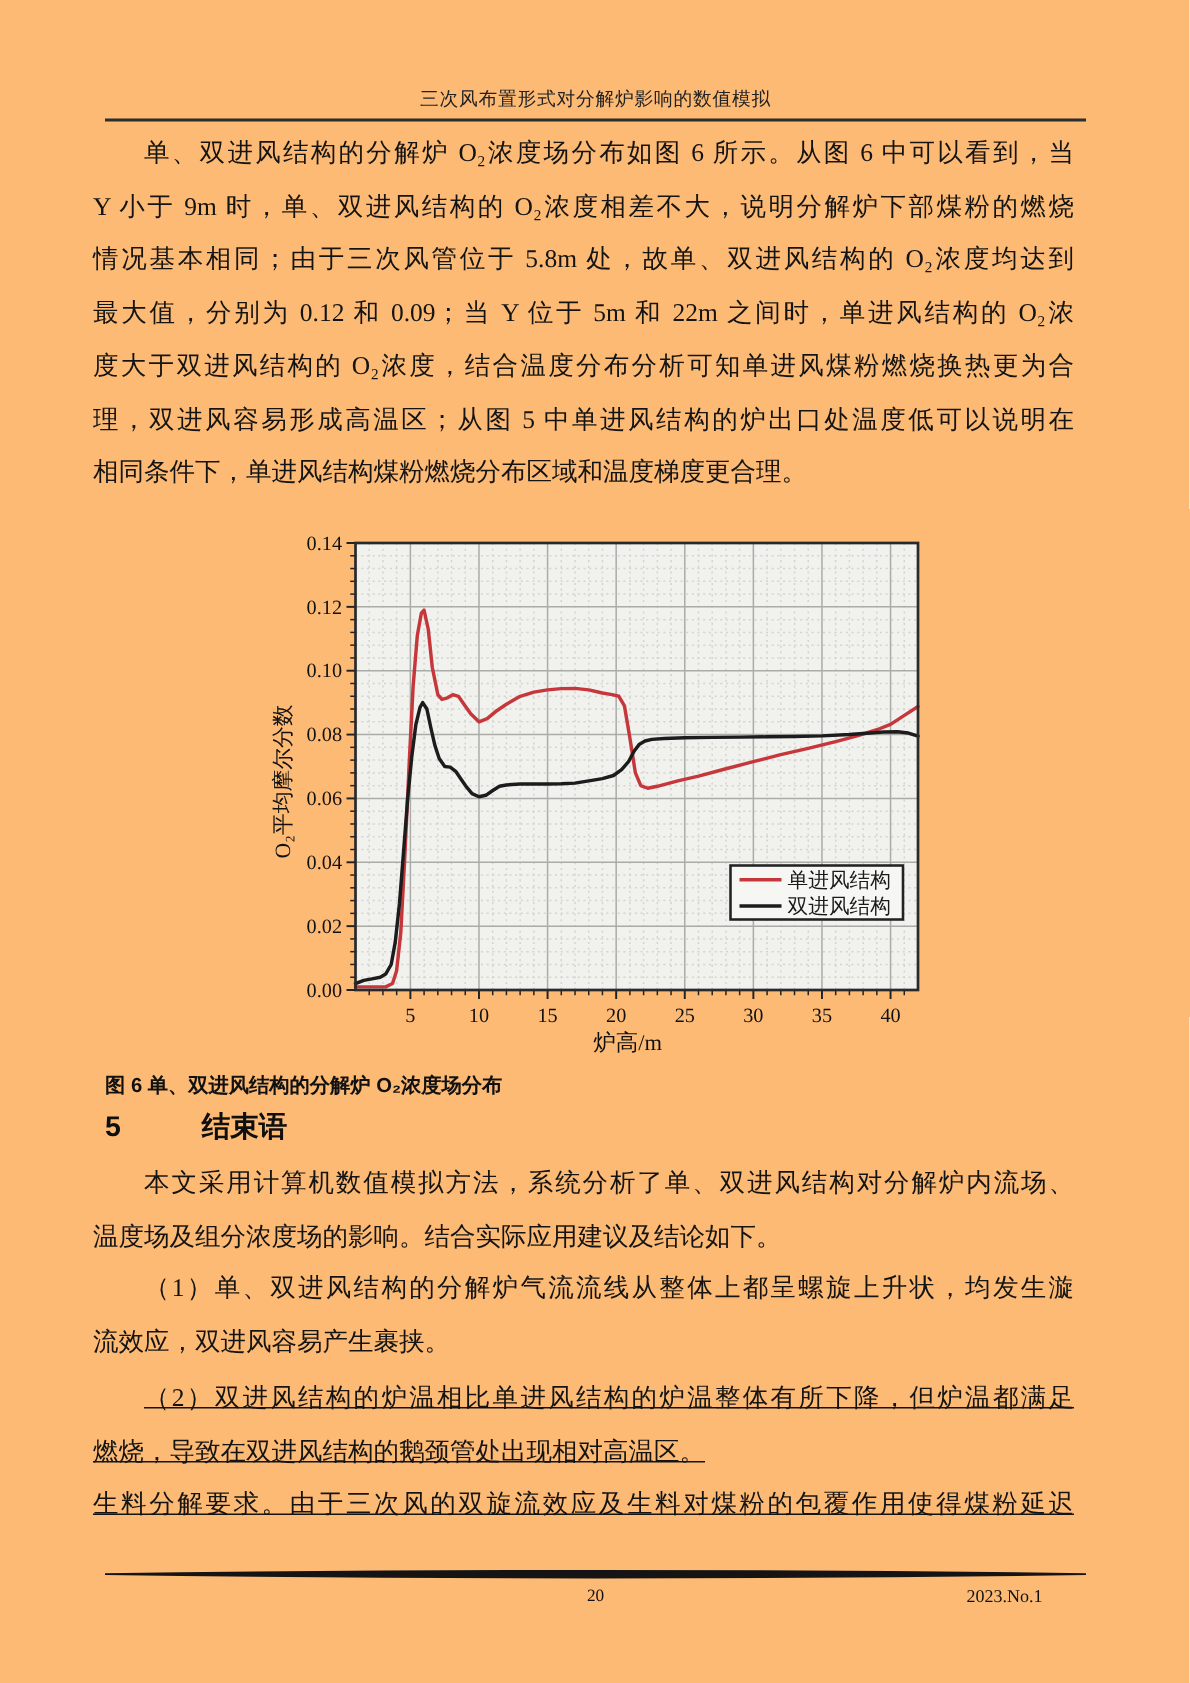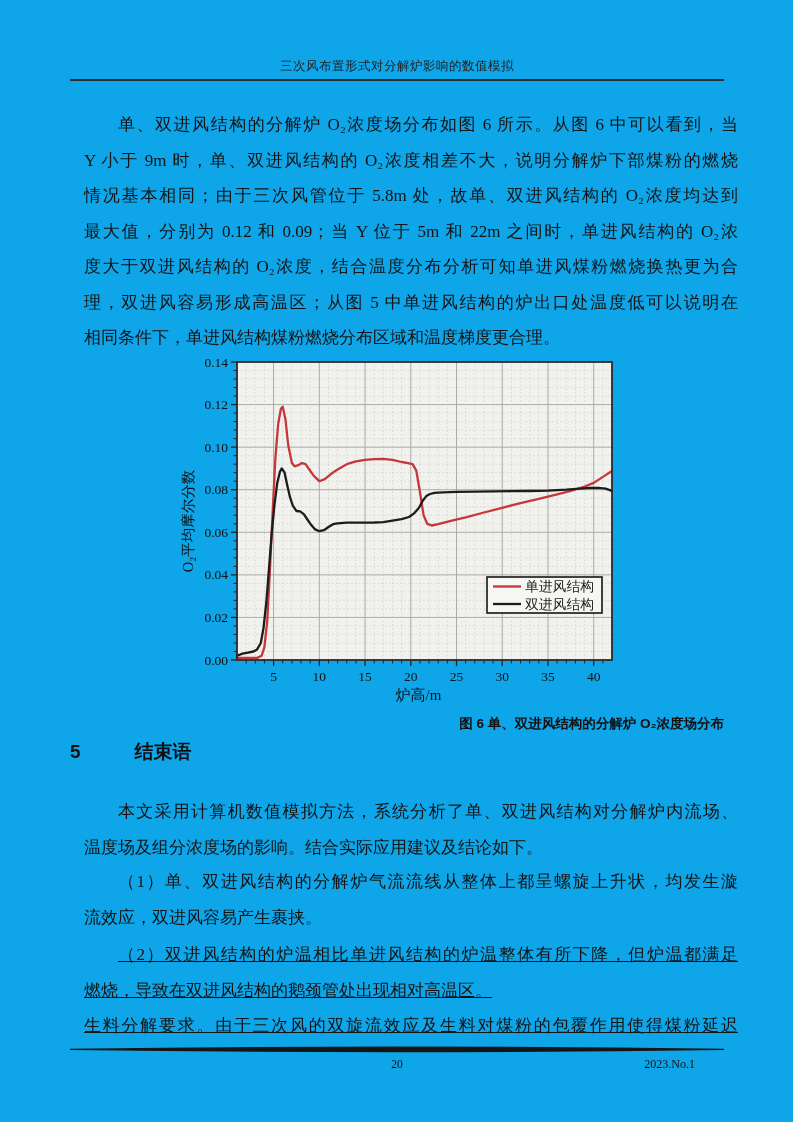--- a/index.html
+++ b/index.html
@@ -1,39 +1,39 @@
 <!DOCTYPE html>
 <html lang="zh"><head>
 <meta charset="utf-8">
 <style>
   html,body{margin:0;padding:0;background:#ffffff;}
   .page{
-    position:relative;width:793px;height:1122px;background:#0ea5e9;overflow:hidden;
+    position:relative;width:793px;height:1122px;background:#fdba74;overflow:hidden;
     font-family:"Liberation Serif","DejaVu Serif",serif;color:#1a1a1a;
   }
   
   .running-head{
     position:absolute;top:58px;left:70px;width:654px;text-align:center;
     font-size:12.5px;letter-spacing:.5px;color:#222;
   }
   .header-rule{position:absolute;top:79px;left:70px;width:654px;height:2px;background:#2d2d2d;}
   
-  .para{position:absolute;left:84px;width:654px;font-size:17px;color:#141414;margin-top:23px;}
+  .para{position:absolute;left:62px;width:654px;font-size:17px;color:#141414;}
   .tline{line-height:35.5px;height:35.5px;text-align:justify;overflow:visible;}
   .tline.fill{text-align-last:justify;}
   .tline.last{text-align-last:left;}
   .tline.indent{text-indent:34px;}
   .p1{top:84px;}
   .p-intro{top:771px;}
   .p-item1{top:841px;}
   .p-item2{top:914px;text-decoration:underline;}
   
   .figure-wrap{position:absolute;top:348px;left:180px;width:450px;height:362px;}
   .figure-caption{
-    position:absolute;top:714px;left:70px;width:654px;text-align:right;
+    position:absolute;top:714px;left:70px;width:654px;text-align:left;
     font-family:"Liberation Sans","DejaVu Sans",sans-serif;font-weight:bold;
     font-size:13.5px;color:#111;line-height:20px;
   }
   
   .heading{
     position:absolute;top:740px;left:70px;width:654px;
     font-family:"Liberation Sans","DejaVu Sans",sans-serif;font-weight:bold;
     font-size:19px;color:#0f0f0f;line-height:24px;
   }
   .heading .heading-title{margin-left:21px;padding-left:33px;}

